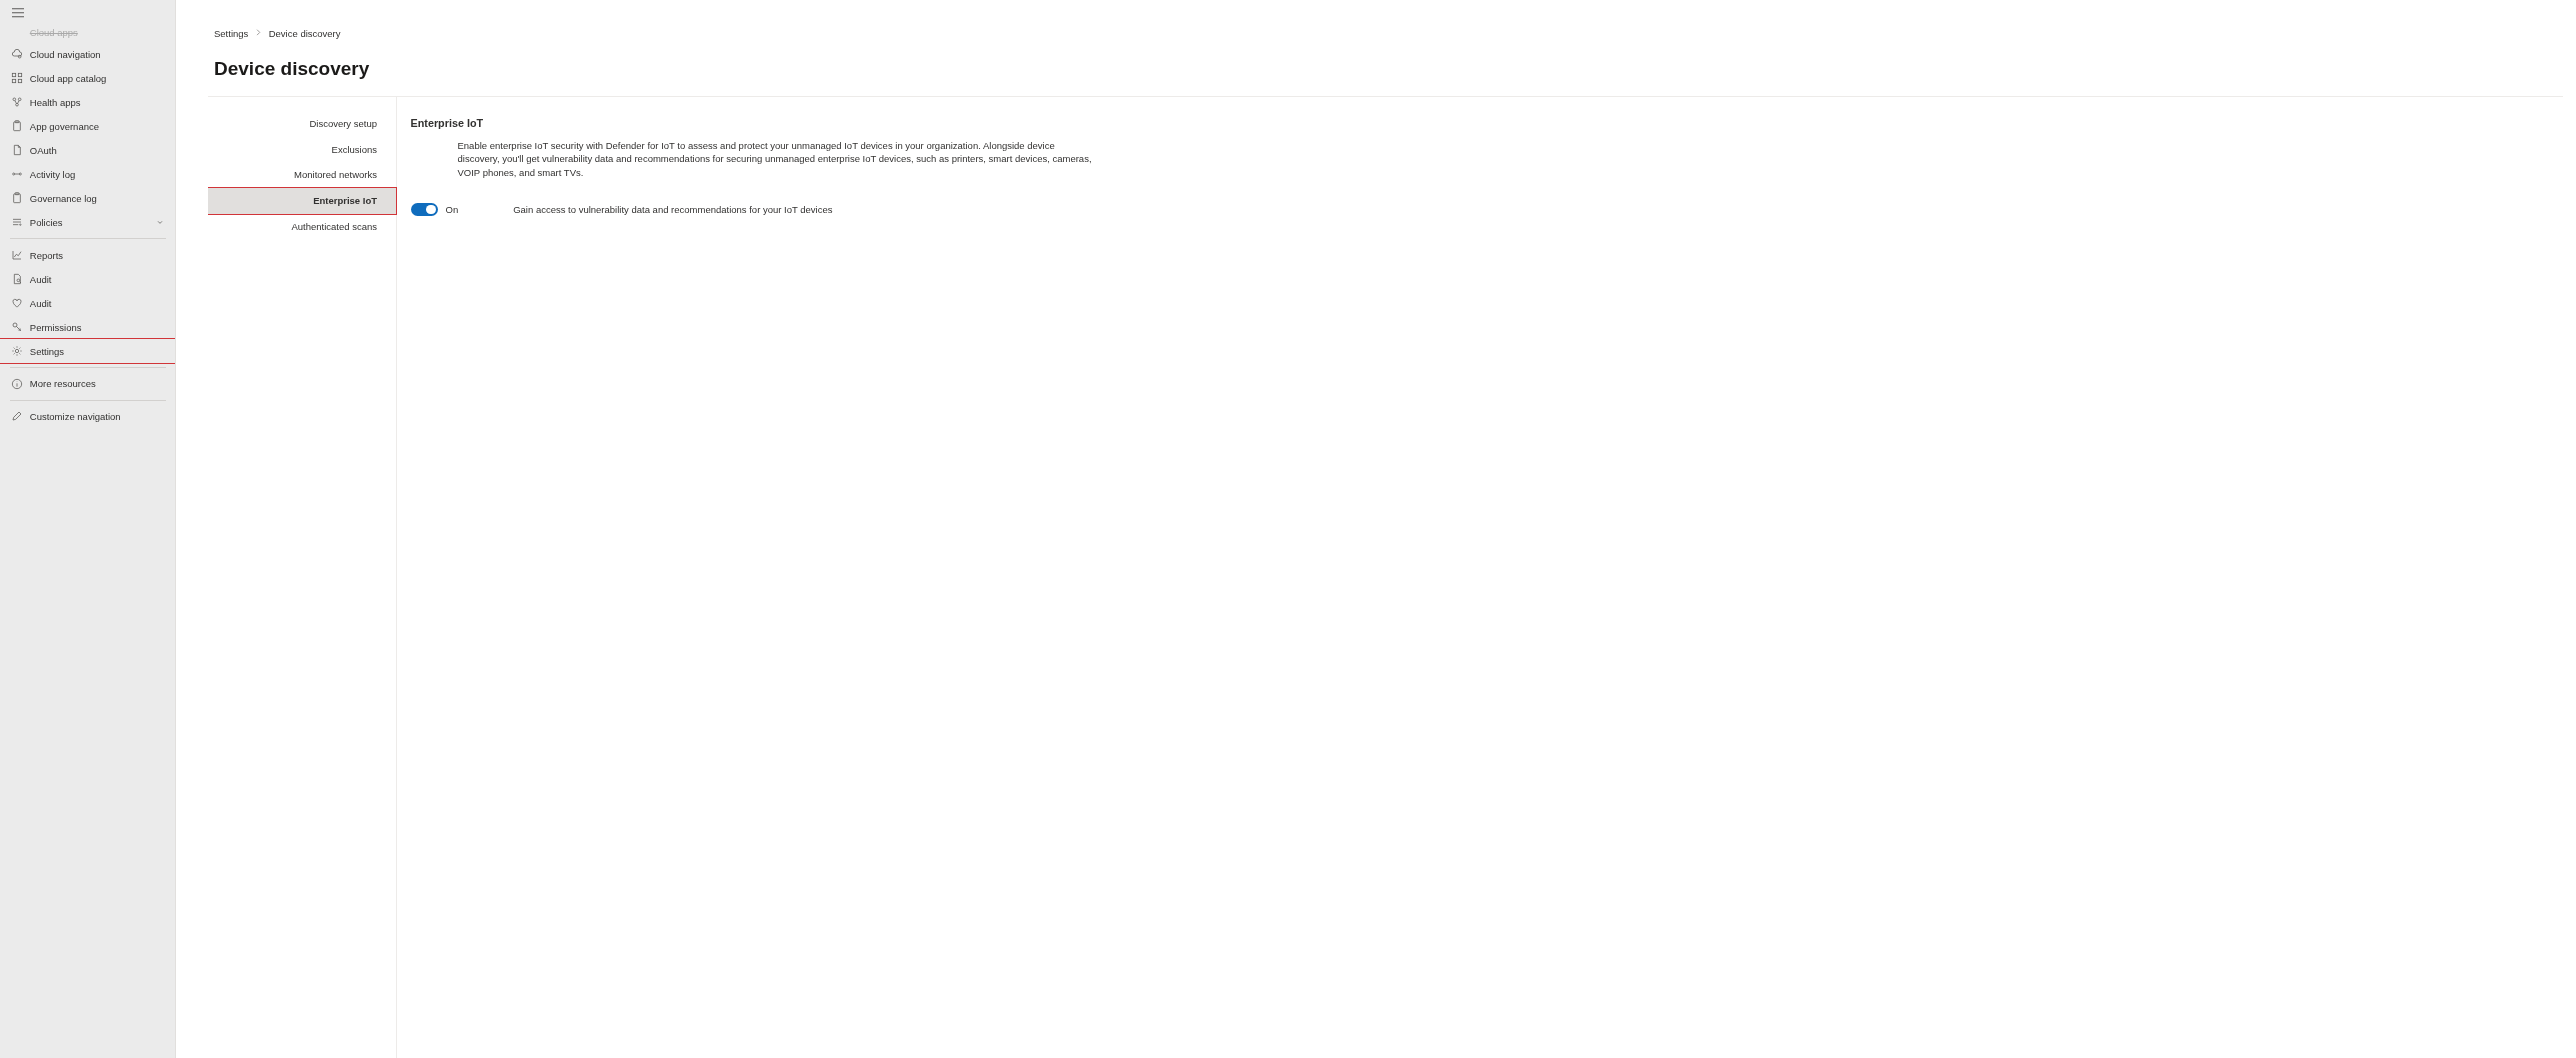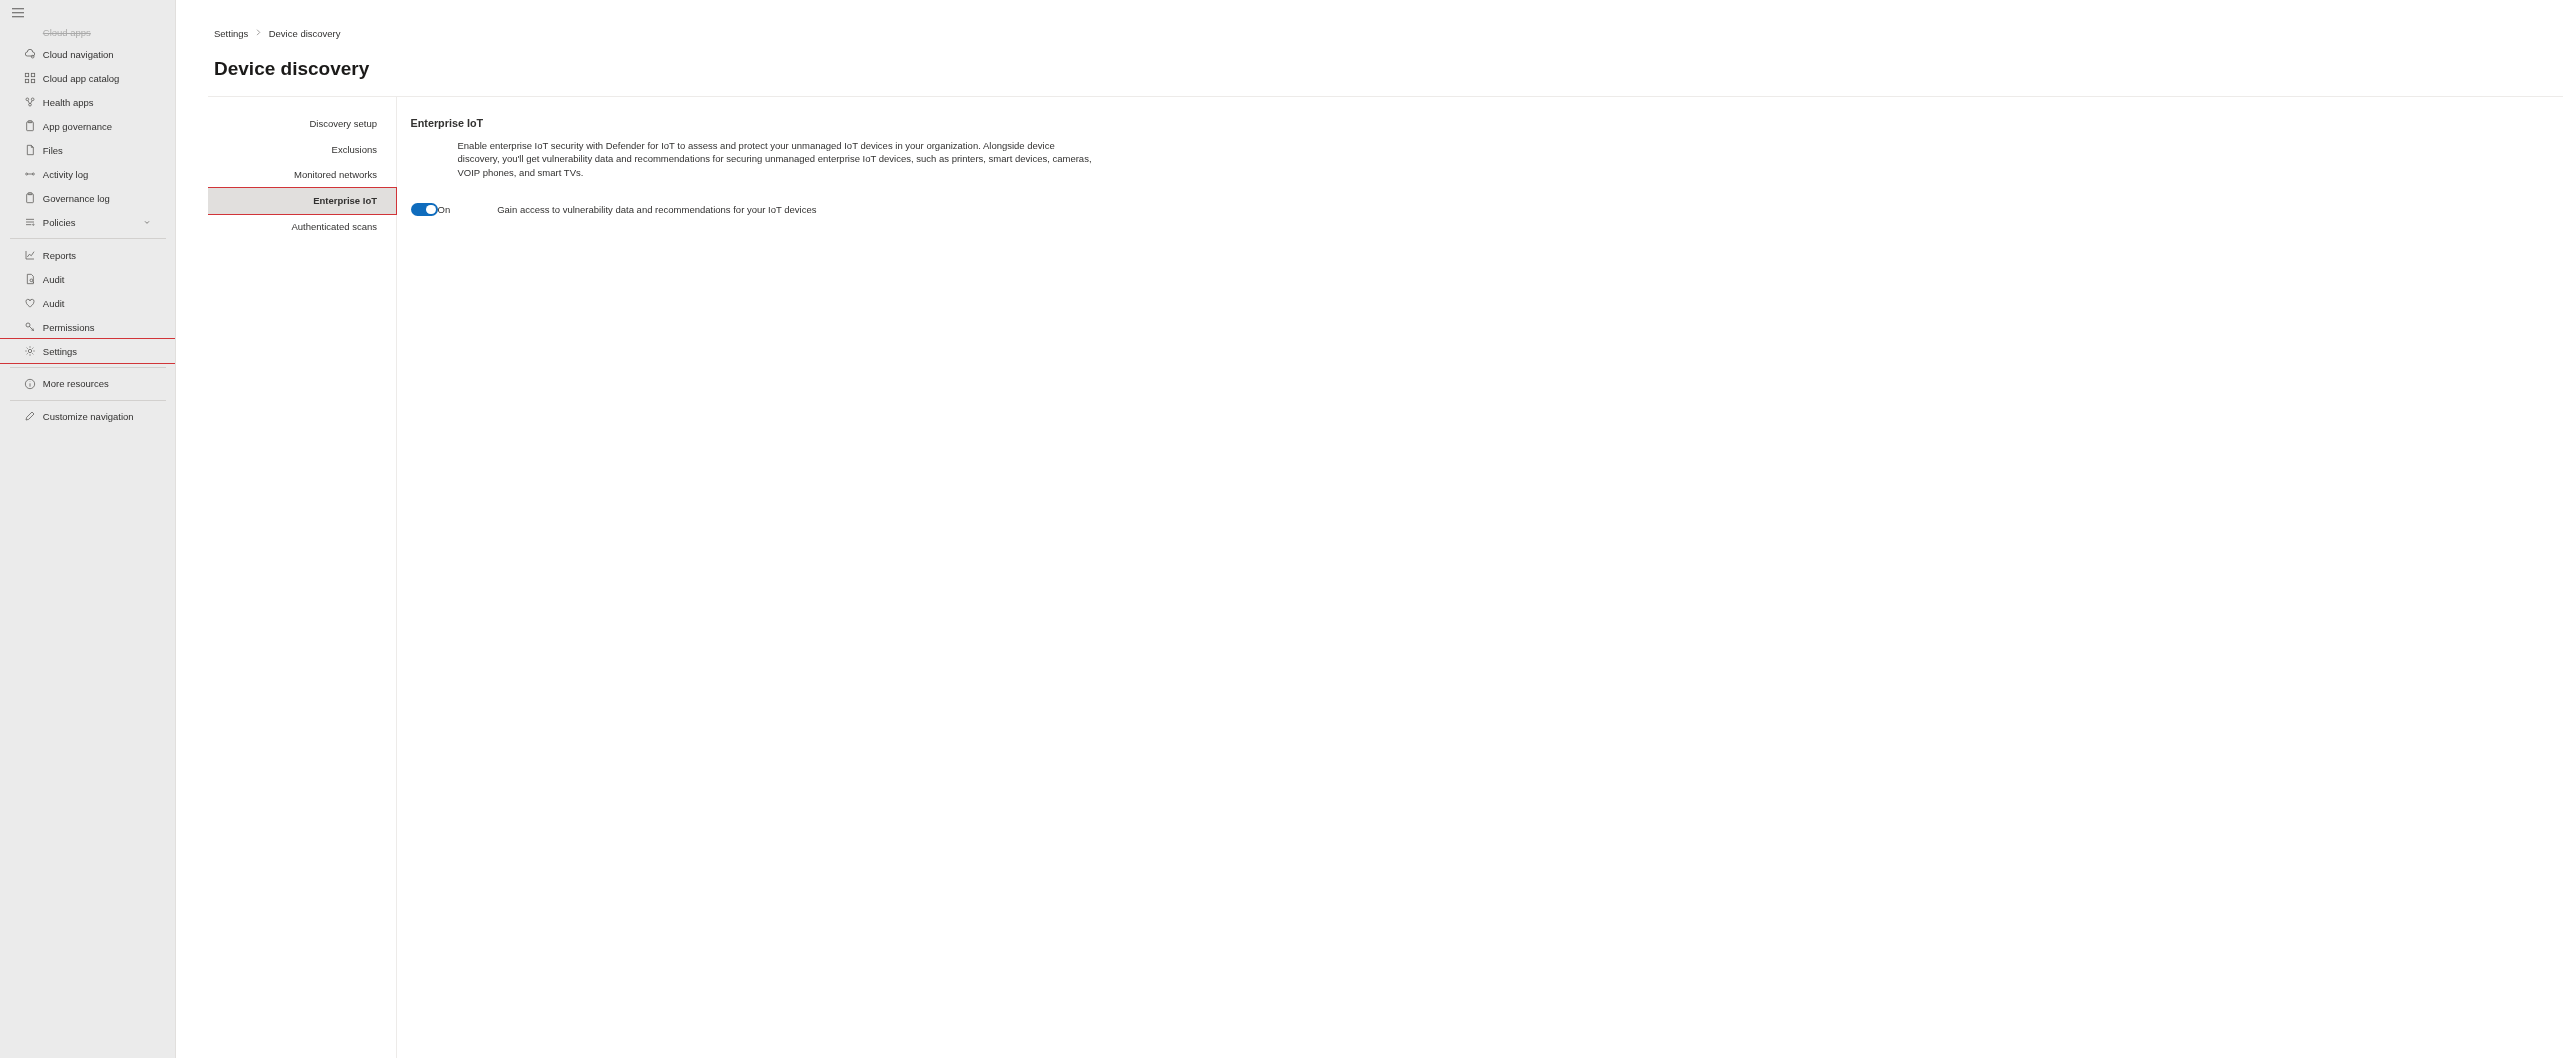--- a/index.html
+++ b/index.html
@@ -23,21 +23,21 @@
       padding-top: 2.7px;
     }
     .hamburger {
       padding: 5.4px 12px;
       cursor: pointer;
     }
     .hamburger svg { width: 12px; height: 9.5px; }
     .nav-item {
       display: flex;
       align-items: center;
-      padding: 6px 24px;
+      padding: 6px 11px;
       cursor: pointer;
       color: #323130;
     }
     .nav-item .icon {
       width: 12px;
       height: 12px;
       margin-right: 6.8px;
       display: flex;
       align-items: center;
       justify-content: center;
@@ -129,20 +129,21 @@
       font-size: 9.5px;
       color: #323130;
       line-height: 1.45;
       margin-bottom: 23px;
       max-width: 635px;
       margin-left: 47px;
     }
     .toggle-row {
       display: flex;
       align-items: center;
+      gap: 8px;
     }
     .toggle {
       width: 27px;
       height: 13.5px;
       border-radius: 6.8px;
       background: #0f6cbd;
       position: relative;
       cursor: pointer;
     }
     .toggle-knob {
@@ -232,21 +233,21 @@
     <span class="label">App governance</span>
   </div>
 
   <div class="nav-item">
     <span class="icon">
       <svg viewBox="0 0 18 18">
           <path d="M5 2h6l3 3v11H5z"></path>
           <path d="M11 2v3h3"></path>
         </svg>
     </span>
-    <span class="label">Files</span>
+    <span class="label">OAuth</span>
   </div>
 
   <div class="nav-item">
     <span class="icon">
       <svg viewBox="0 0 18 18">
           <circle cx="4" cy="9" r="1.5"></circle>
           <circle cx="14" cy="9" r="1.5"></circle>
           <path d="M5.5 9h7"></path>
         </svg>
     </span>

